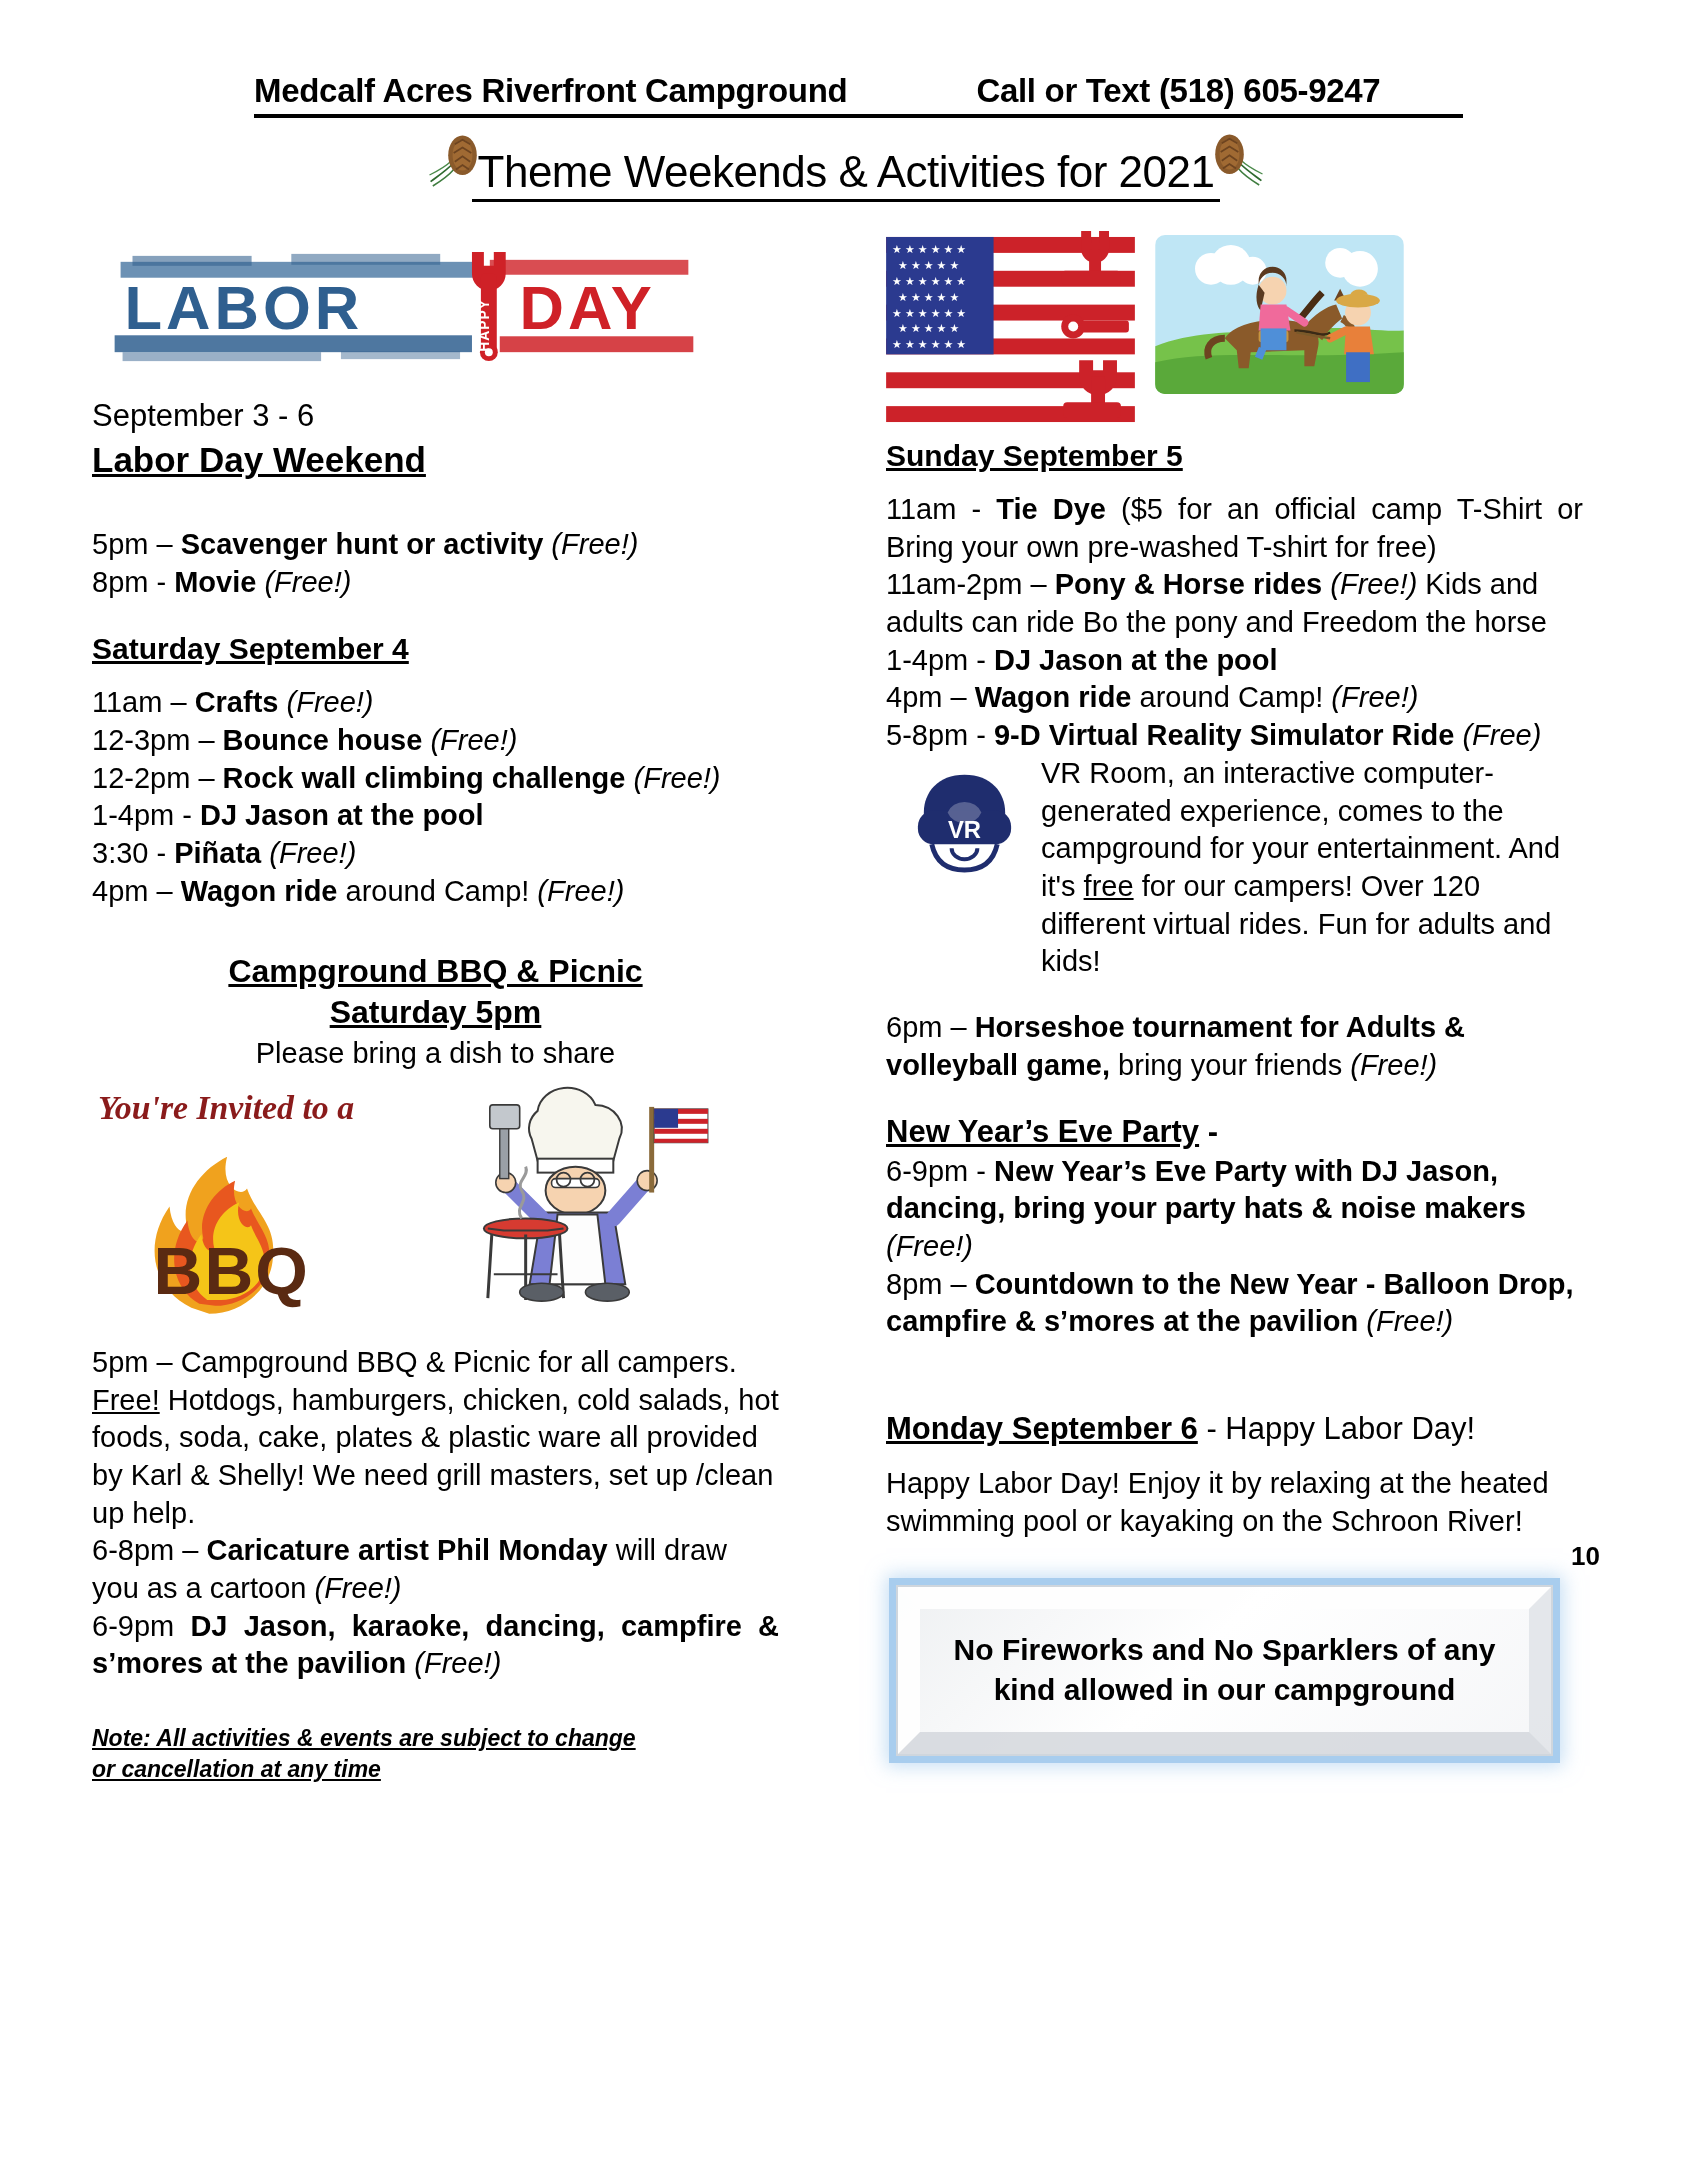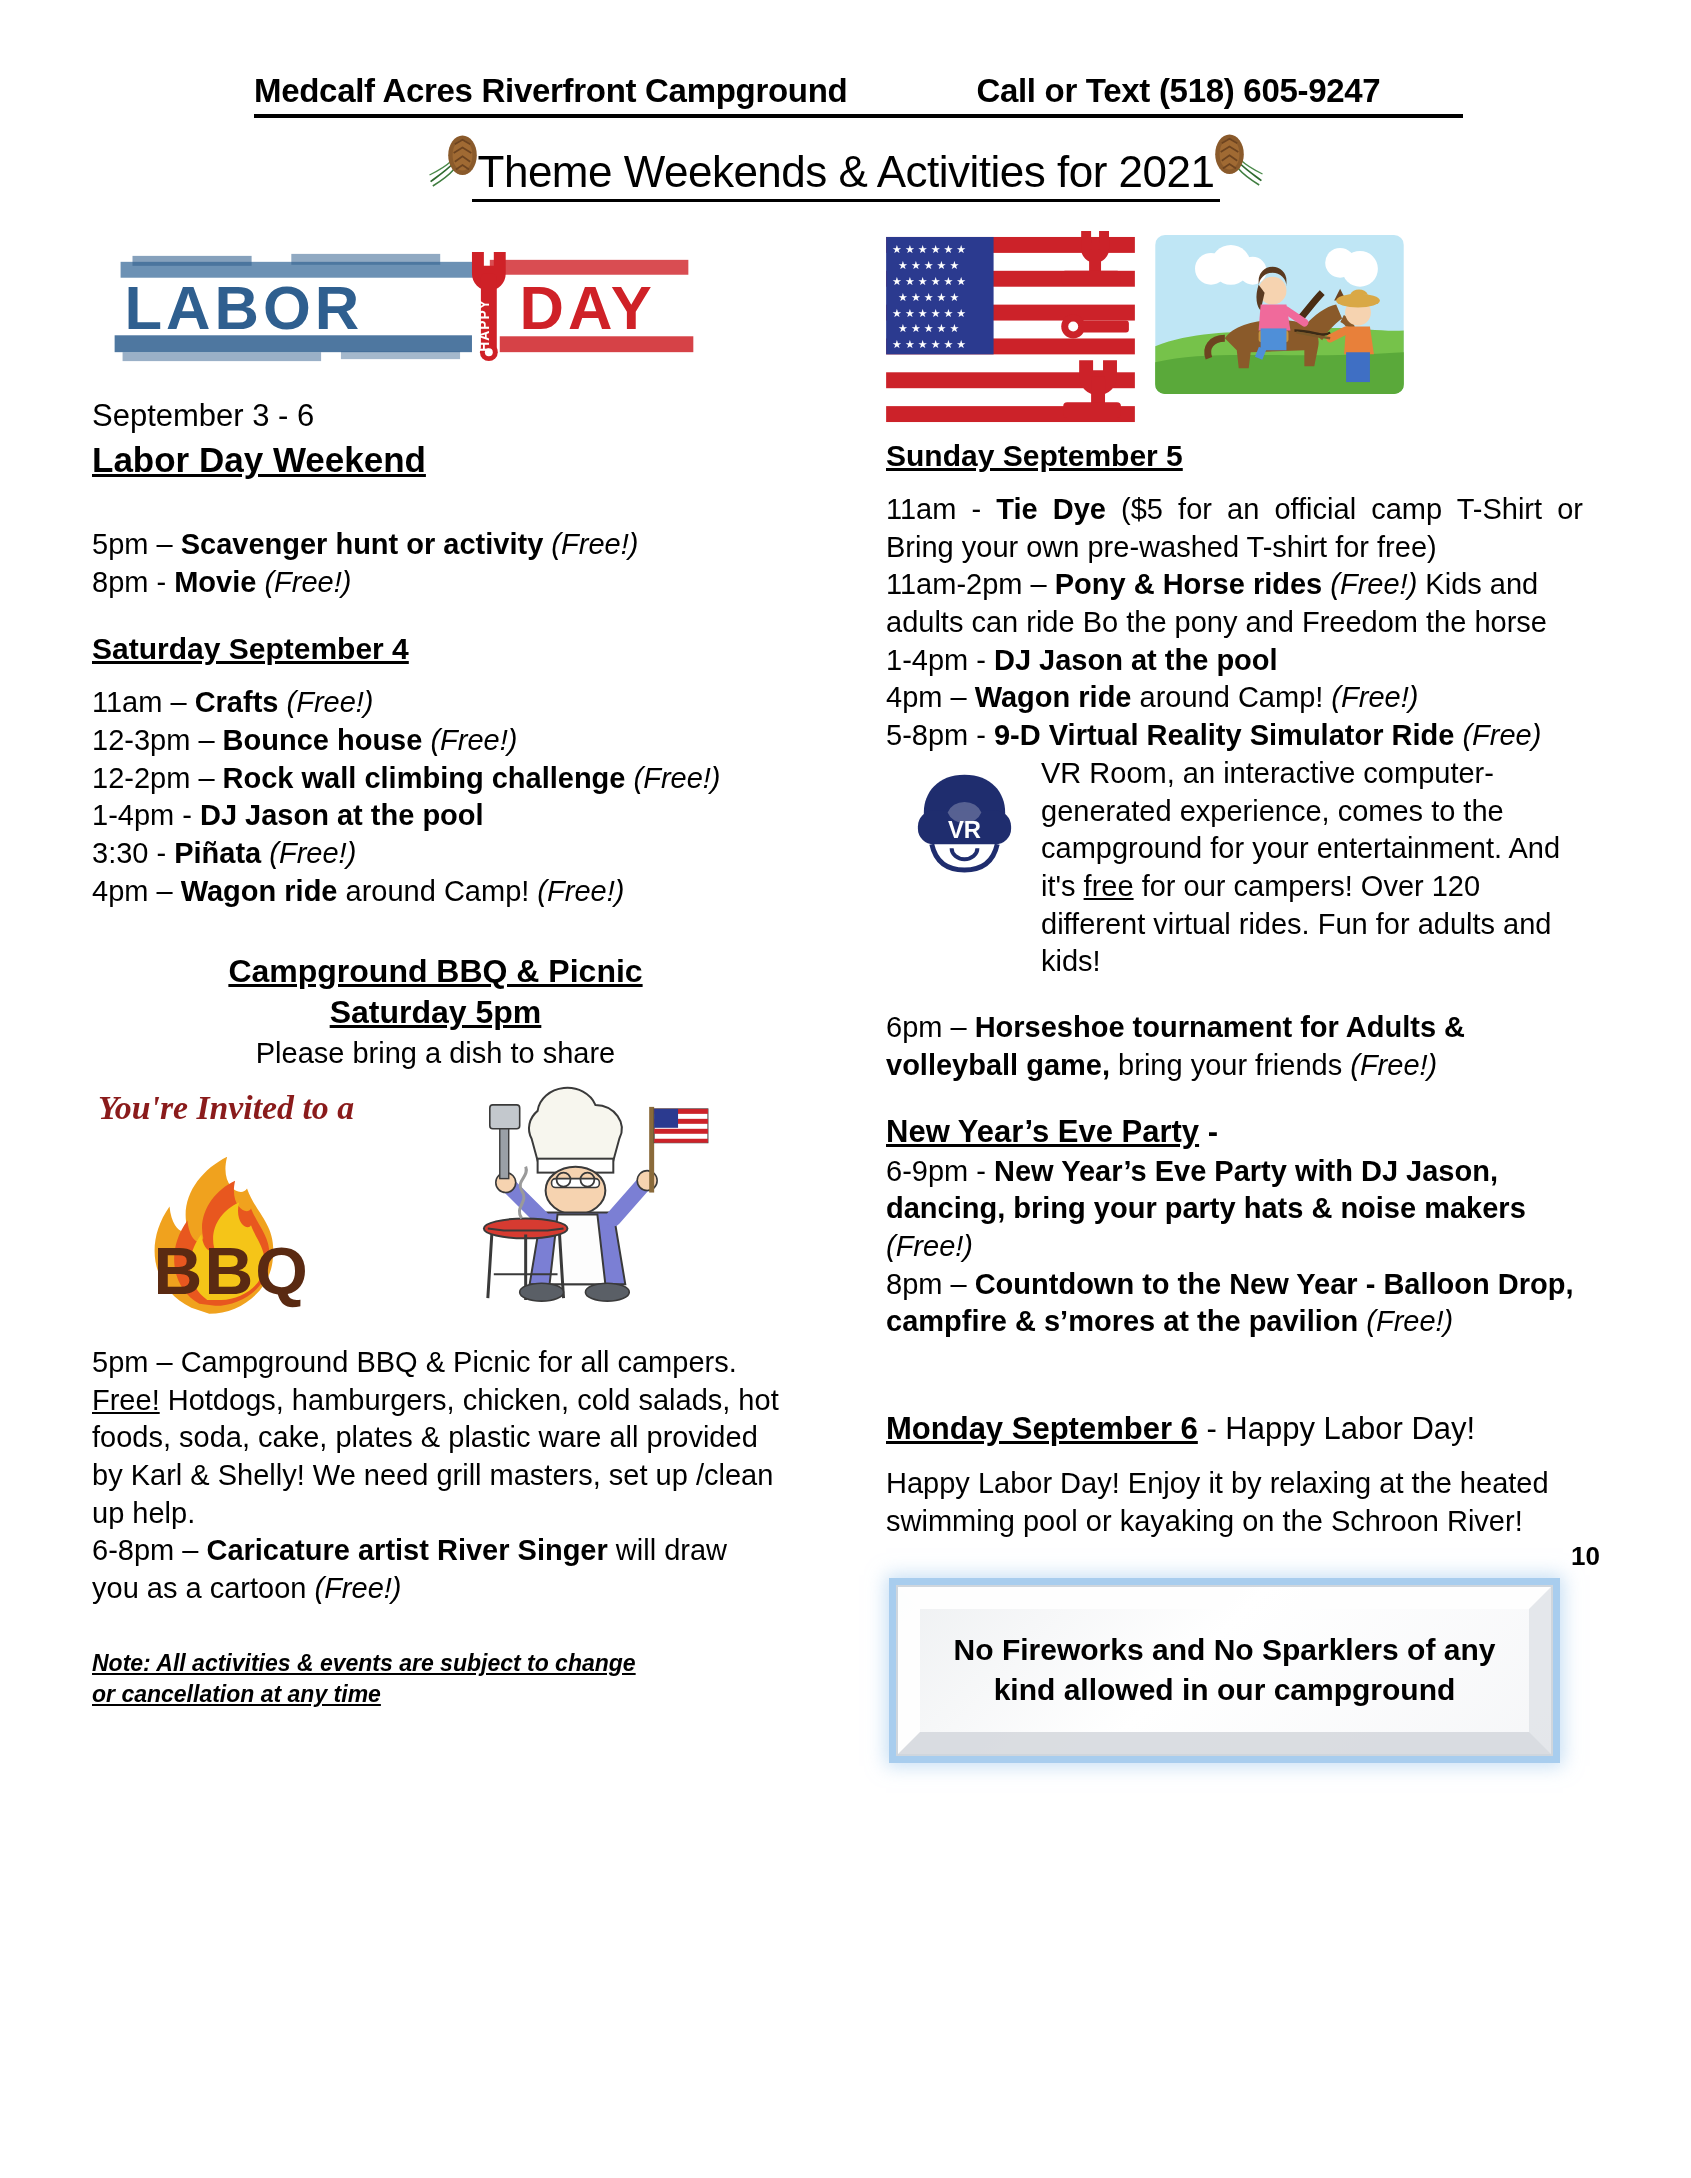--- a/index.html
+++ b/index.html
@@ -392,21 +392,22 @@
           <ellipse cx="124" cy="214" rx="22" ry="9" fill="#5a5f66" stroke="#3a3a3a" stroke-width="1.6"></ellipse>
           <ellipse cx="190" cy="214" rx="22" ry="9" fill="#5a5f66" stroke="#3a3a3a" stroke-width="1.6"></ellipse>
         </svg>
       </div>
     </div>
 
     <div class="gap-sm"></div>
 
     <p class="line"><span>5pm – </span><span>Campground BBQ &amp; Picnic for all campers.</span></p>
     <p class="line"><span class="u">Free!</span><span> Hotdogs, hamburgers, chicken, cold salads, hot foods, soda, cake, plates &amp; plastic ware all provided by Karl &amp; Shelly! We need grill masters, set up /clean up help.</span></p>
-    <p class="line"><span>6-8pm – </span><span class="b">Caricature artist River Singer</span><span> will draw you as a cartoon</span><span class="i"> (Free!)</span></p>
+    <p class="line"><span>6-8pm – </span><span class="b">Caricature artist Phil Monday</span><span> will draw you as a cartoon</span><span class="i"> (Free!)</span></p>
+    <p class="line justify"><span>6-9pm </span><span class="b">DJ Jason, karaoke, dancing, campfire &amp; s’mores at the pavilion</span><span class="i"> (Free!)</span></p>
 
     <div class="gap-lg"></div>
 
     <p class="note" style="max-width:557px;">Note: All activities &amp; events are subject to change or cancellation at any time</p>
   </div>
 
   <div class="col-right">
 
     <div class="right-images">
       <div class="flagtools">

